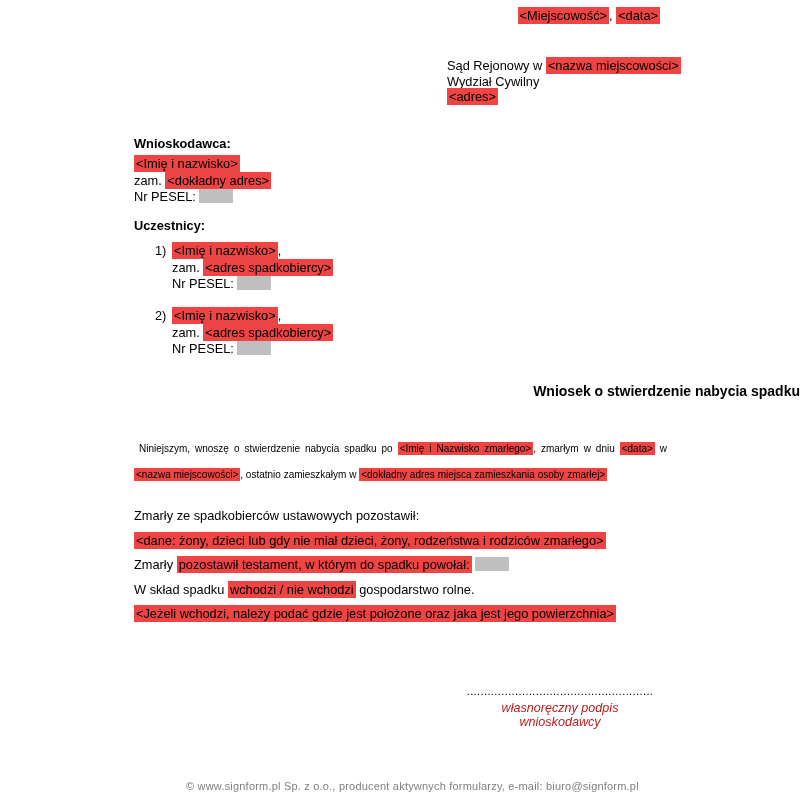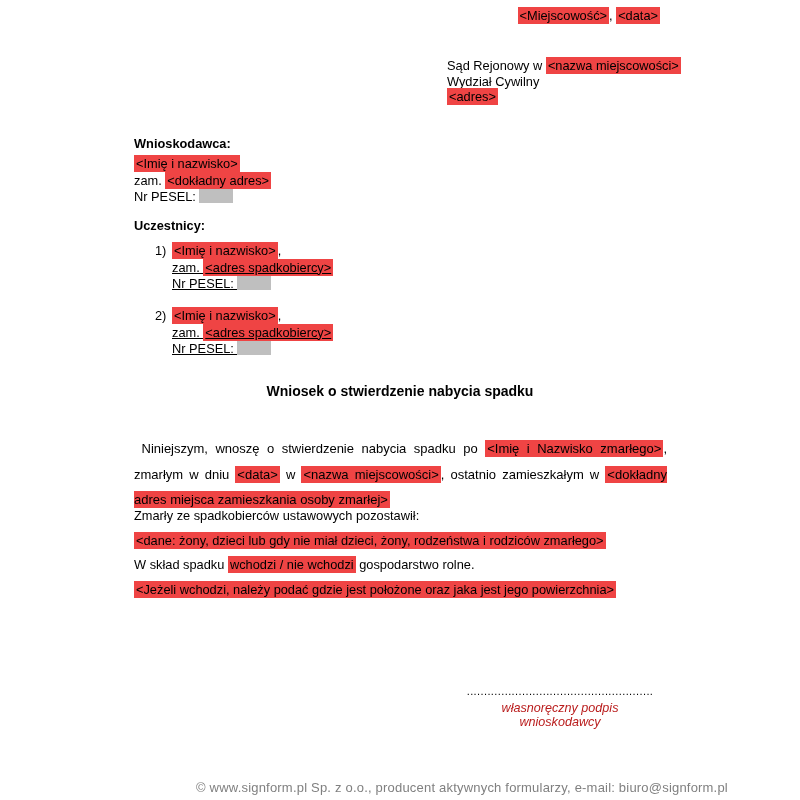--- a/index.html
+++ b/index.html
@@ -17,28 +17,28 @@
   }
   .place-date { top:8px; right:140px; text-align:right; }
   .court-block { left:447px; top:58px; line-height:15.6px; font-weight:normal; }
   .applicant-label { left:134px; top:136px; font-weight:bold; }
   .applicant-lines { left:134px; top:156px; line-height:16.5px; }
   .participants-label { left:134px; top:218px; font-weight:bold; }
   .p-item { left:155px; line-height:16.5px; }
   .p-item-1 { top:243px; }
   .p-item-2 { top:308px; }
   .p-num { display:inline-block; width:17px; }
-  .p-cont { padding-left:17px;text-decoration:underline; }
-  .doc-title { left:0; top:383px; width:800px; text-align:center; font-weight:bold; font-size:14px; }
-  .intro-par { left:134px; top:436px; width:533px; text-align:justify; line-height:25.5px; font-size:13px; }
+  .p-cont { padding-left:17px; }
+  .doc-title { left:0; top:383px; width:800px; text-align:right; font-weight:bold; font-size:14px; }
+  .intro-par { left:134px; top:436px; width:533px; text-align:justify; line-height:25.5px; font-size:10px; }
   .estate-block { left:134px; top:504px; width:560px; line-height:24.6px; }
   .sig-block { right:140px; top:686px; width:200px; text-align:center; }
   .sig-dots { font-size:11px; line-height:11px; letter-spacing:0.4px; white-space:nowrap; }
   .sig-caption { font-style:italic; font-size:12.6px; margin-top:4px; color:#b91c1c; }
-  .footer { left:148px; top:780px; font-size:13px; color:#808080; letter-spacing:0.2px;padding-left:48px; }
+  .footer { left:138px; top:780px; font-size:11px; color:#808080; letter-spacing:0.2px;padding-left:48px; }
 </style>
 </head>
 <body>
 
 <div class="abs place-date"><span class="hl">&lt;Miejscowość&gt;</span><span class="plain">, </span><span class="hl">&lt;data&gt;</span></div>
 
 <div class="abs court-block">
   <div><span class="plain">Sąd Rejonowy w </span><span class="hl">&lt;nazwa miejscowości&gt;</span></div>
   <div><span class="plain">Wydział Cywilny</span></div>
   <div><span class="hl">&lt;adres&gt;</span></div>
@@ -70,20 +70,21 @@
   <div class="p-cont"><span class="plain">Nr PESEL: </span><span class="blank"></span></div>
 </div>
 
 <div class="abs doc-title">Wniosek o stwierdzenie nabycia spadku</div>
 
 <div class="abs intro-par"><span class="plain">&nbsp;Niniejszym, wnoszę o stwierdzenie nabycia spadku po </span><span class="hl">&lt;Imię i Nazwisko zmarłego&gt;</span><span class="plain">, zmarłym w dniu </span><span class="hl">&lt;data&gt;</span><span class="plain"> w </span><span class="hl">&lt;nazwa miejscowości&gt;</span><span class="plain">, ostatnio zamieszkałym w </span><span class="hl">&lt;dokładny adres miejsca zamieszkania osoby zmarłej&gt;</span></div>
 
 <div class="abs estate-block">
   <div><span class="plain">Zmarły ze spadkobierców ustawowych pozostawił:</span></div>
   <div><span class="hl">&lt;dane: żony, dzieci lub gdy nie miał dzieci, żony, rodzeństwa i rodziców zmarłego&gt;</span></div>
+  <div><span class="plain">Zmarły </span><span class="hl">pozostawił testament, w którym do spadku powołał:</span><span class="plain"> </span><span class="blank"></span></div>
   <div><span class="plain">W skład spadku </span><span class="hl">wchodzi / nie wchodzi</span><span class="plain"> gospodarstwo rolne.</span></div>
   <div><span class="hl">&lt;Jeżeli wchodzi, należy podać gdzie jest położone oraz jaka jest jego powierzchnia&gt;</span></div>
 </div>
 
 <div class="abs sig-block">
   <div class="sig-dots">......................................................</div>
   <div class="sig-caption">własnoręczny podpis wnioskodawcy</div>
 </div>
 
 <div class="abs footer">© www.signform.pl  Sp. z o.o., producent aktywnych formularzy, e-mail: biuro@signform.pl</div>

